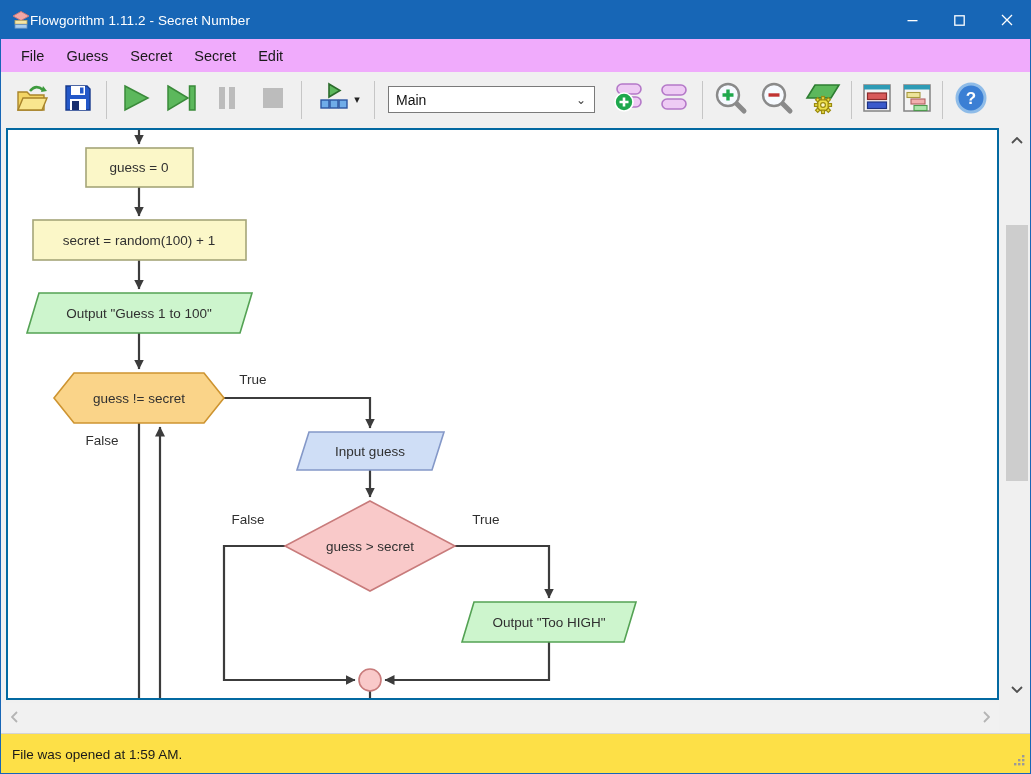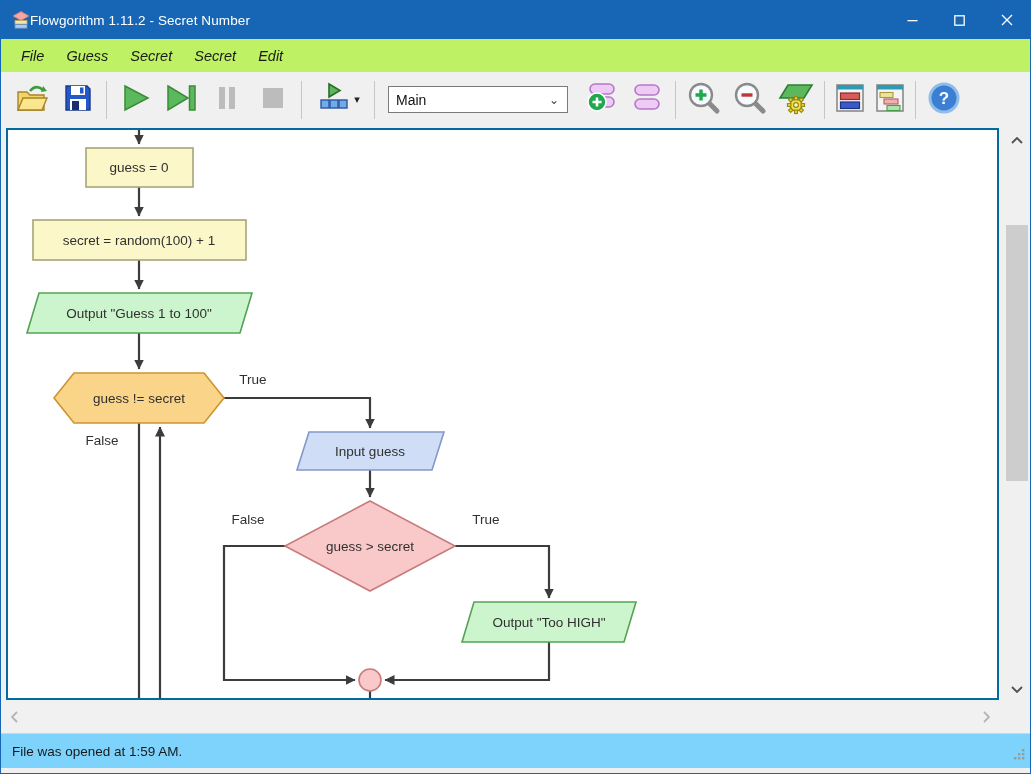--- a/index.html
+++ b/index.html
@@ -13,45 +13,45 @@
     font-family:"Liberation Sans",sans-serif;-webkit-font-smoothing:antialiased;
   }
   
   .titlebar{position:absolute;left:0;top:0;right:0;height:38px;background:var(--titlebar-bg);
     display:flex;align-items:center;color:#fff;}
   .app-icon{margin-left:11px;display:flex;align-items:center;}
   .title-text{font-size:13.5px;letter-spacing:.1px;}
   .win-controls{margin-left:auto;display:flex;height:100%;}
   .win-btn{width:47px;height:100%;display:flex;align-items:center;justify-content:center;cursor:default;}
   
-  .menubar{position:absolute;left:0;top:38px;right:0;height:33px;background:#bef264;
-    display:flex;align-items:center;padding-left:9px;font-style:italic;}
+  .menubar{position:absolute;left:0;top:38px;right:0;height:33px;background:#f0abfc;
+    display:flex;align-items:center;padding-left:9px;}
   .menu-item{padding:6px 11px;font-size:14.5px;color:#1a1a1a;}
   
   .toolbar{position:absolute;left:0;top:71px;right:0;height:55px;background:#f0f0f0;
     display:flex;align-items:center;padding-left:8px;}
   .tbtn{width:46px;height:46px;display:flex;align-items:center;justify-content:center;border-radius:3px;}
   .tbtn.narrow{width:40px;}
   .tsep{width:1px;height:38px;background:#c6c6c6;margin:0 5px;}
   .caret{font-size:11px;color:#222;margin-left:2px;}
-  .combobox{width:180px;height:27px;margin:0 10px 0 8px;background:#fff;border:1px solid #7a7a7a;
+  .combobox{width:207px;height:27px;margin:0 10px 0 8px;background:#fff;border:1px solid #7a7a7a;
     display:flex;align-items:center;font-size:14px;color:#111;padding-left:7px;box-sizing:border-box;}
   .combobox .chev{margin-left:auto;margin-right:8px;color:#444;font-size:12px;}
   
   .canvas{position:absolute;left:5px;top:127px;width:993px;height:572px;background:#fff;
     border:2px solid #0369a1;box-sizing:border-box;overflow:hidden;}
   .canvas svg text{font-family:"Liberation Sans",sans-serif;font-size:13.5px;}
   
   .vscroll{position:absolute;left:1003px;top:127px;width:26px;height:573px;background:#f0f0f0;}
   .vs-arrow{position:absolute;left:0;width:100%;height:20px;display:flex;align-items:center;justify-content:center;}
   .vs-thumb{position:absolute;left:2px;top:97px;width:22px;height:256px;background:#cdcdcd;}
   .hscroll{position:absolute;left:0;top:702px;width:998px;height:28px;background:#f1f1f1;}
   .hs-arrow{position:absolute;top:0;height:100%;width:22px;display:flex;align-items:center;justify-content:center;}
   
-  .statusbar{position:absolute;left:0;top:732px;width:100%;height:35px;background:#7dd3fc;
+  .statusbar{position:absolute;left:0;top:732px;width:100%;height:41px;background:#fde047;
     border-top:1px solid #d4d4d4;display:flex;align-items:center;padding-left:11px;box-sizing:border-box;
     font-size:13.5px;color:#1a1a1a;}
   .grip{position:absolute;right:4px;bottom:4px;}
 </style>
 </head>
 <body>
 
 <div class="window">
 
   <div class="titlebar">

